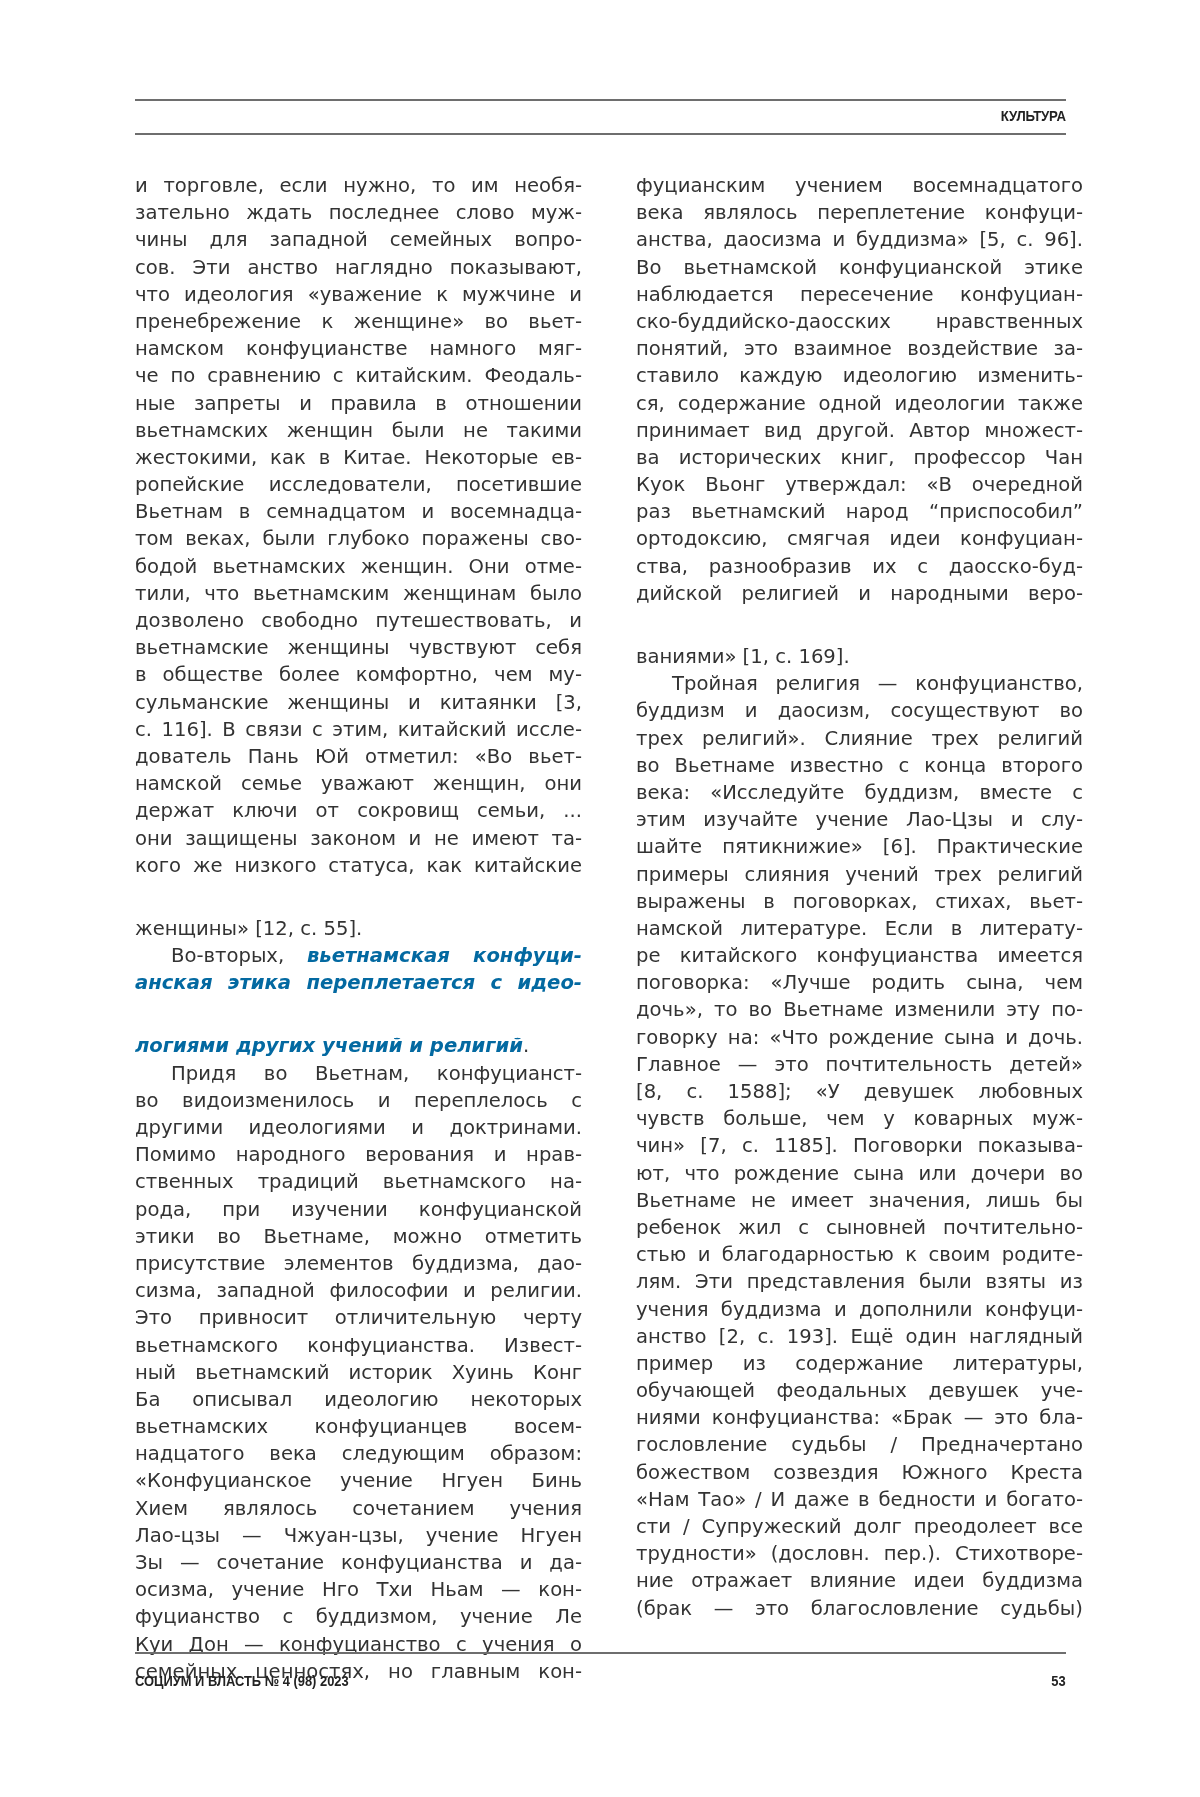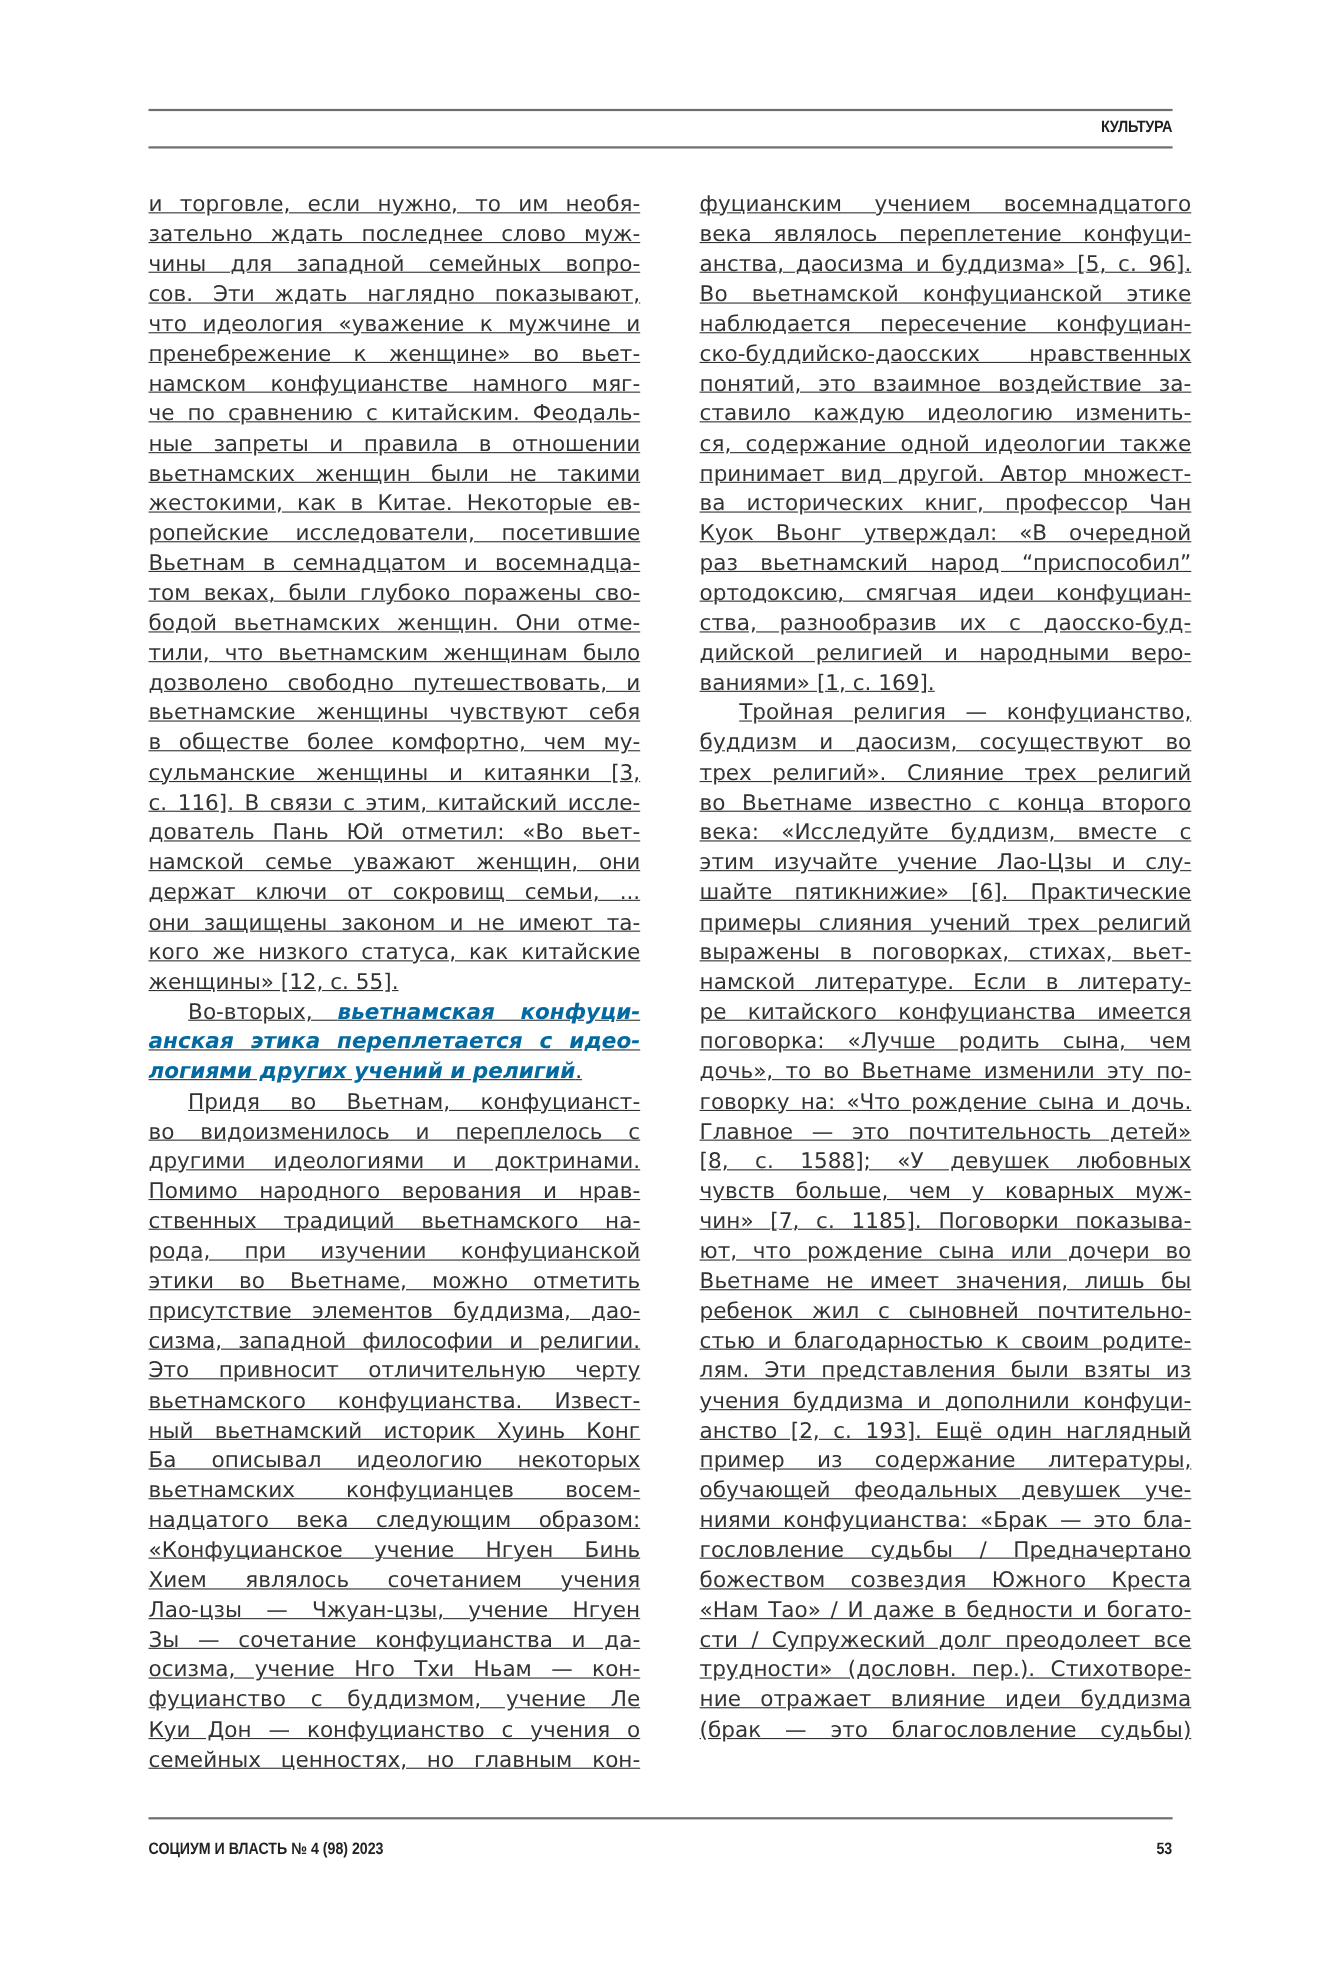--- a/index.html
+++ b/index.html
@@ -4,41 +4,41 @@
 <style>
   html, body { margin: 0; padding: 0; background: #ffffff; }
   body { width: 1200px; height: 1797px; position: relative; overflow: hidden; font-family: "DejaVu Sans", sans-serif; color: #333333; }
   .rule { position: absolute; left: 135px; width: 931px; height: 2px; background: #6e6e6e; }
   .rule-top1 { top: 99px; }
   .rule-top2 { top: 133px; }
   .rule-bottom { top: 1652px; }
   .section-title { position: absolute; top: 107px; right: 134px; font-family: "Liberation Sans", sans-serif; font-weight: bold; font-size: 15px; letter-spacing: -0.3px; color: #222; transform: scaleX(0.88); transform-origin: right center; }
   .footer-journal { position: absolute; top: 1672px; left: 135px; font-family: "Liberation Sans", sans-serif; font-weight: bold; font-size: 15px; color: #222; transform: scaleX(0.86); transform-origin: left center; }
   .footer-page { position: absolute; top: 1672px; right: 134px; font-family: "Liberation Sans", sans-serif; font-weight: bold; font-size: 15px; color: #222; transform: scaleX(0.86); transform-origin: right center; }
-  .col { position: absolute; top: 172px; width: 447px; text-decoration: underline; }
+  .col { position: absolute; top: 172px; width: 447px; }
   .col-left { left: 135px; }
   .col-right { left: 636px; }
   .line { display: block; height: 27.2px; line-height: 27.2px; font-size: 19.6px; white-space: nowrap; text-align: justify; text-align-last: justify; color: #333; }
-  .line.last { text-align-last: left; }
+  .line.last { text-align-last: left; margin-top: 36px; }
   .line.indent { padding-left: 36px; }
   .bi { font-weight: bold; font-style: italic; color: #0369a1; }
 </style>
 </head>
 <body>
 
 <div class="rule rule-top1"></div>
 <div class="section-title">КУЛЬТУРА</div>
 <div class="rule rule-top2"></div>
 
 <div class="col col-left">
   <div>
     <span class="line">и торговле, если нужно, то им необя-</span>
     <span class="line">зательно ждать последнее слово муж-</span>
     <span class="line">чины для западной семейных вопро-</span>
-    <span class="line">сов. Эти ждать наглядно показывают,</span>
+    <span class="line">сов. Эти анство наглядно показывают,</span>
     <span class="line">что идеология «уважение к мужчине и</span>
     <span class="line">пренебрежение к женщине» во вьет-</span>
     <span class="line">намском конфуцианстве намного мяг-</span>
     <span class="line">че по сравнению с китайским. Феодаль-</span>
     <span class="line">ные запреты и правила в отношении</span>
     <span class="line">вьетнамских женщин были не такими</span>
     <span class="line">жестокими, как в Китае. Некоторые ев-</span>
     <span class="line">ропейские исследователи, посетившие</span>
     <span class="line">Вьетнам в семнадцатом и восемнадца-</span>
     <span class="line">том веках, были глубоко поражены сво-</span>

